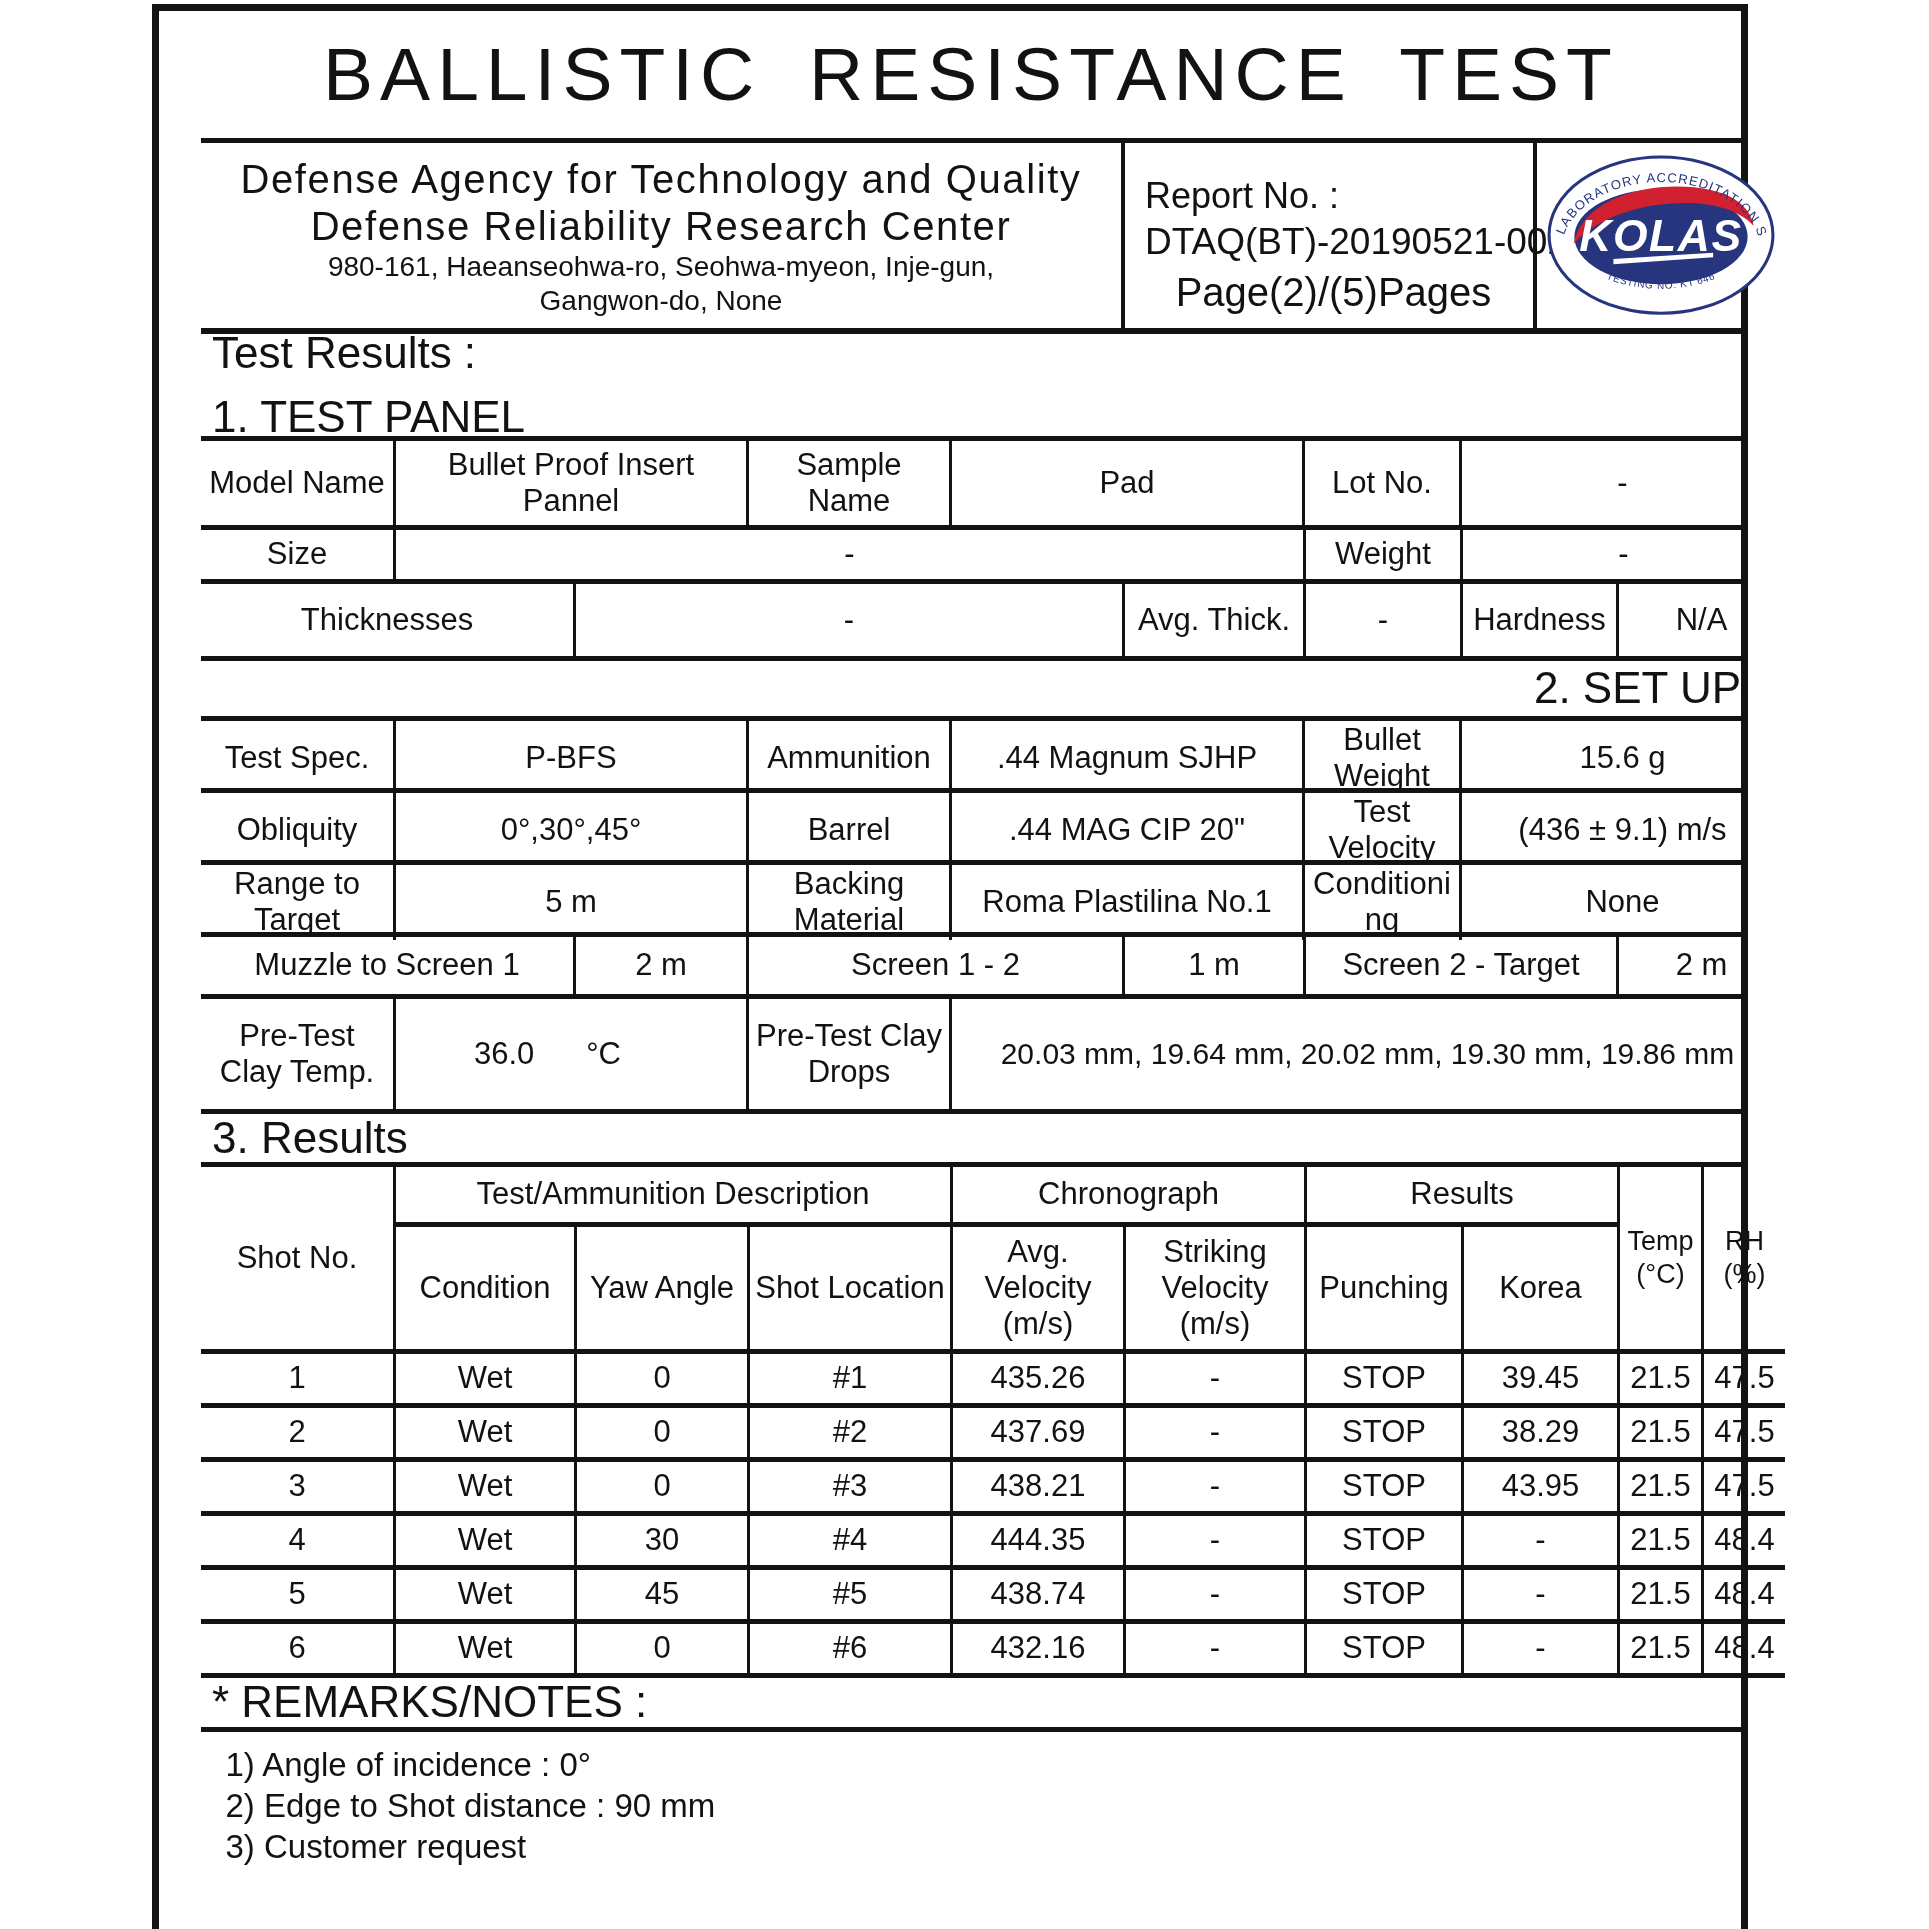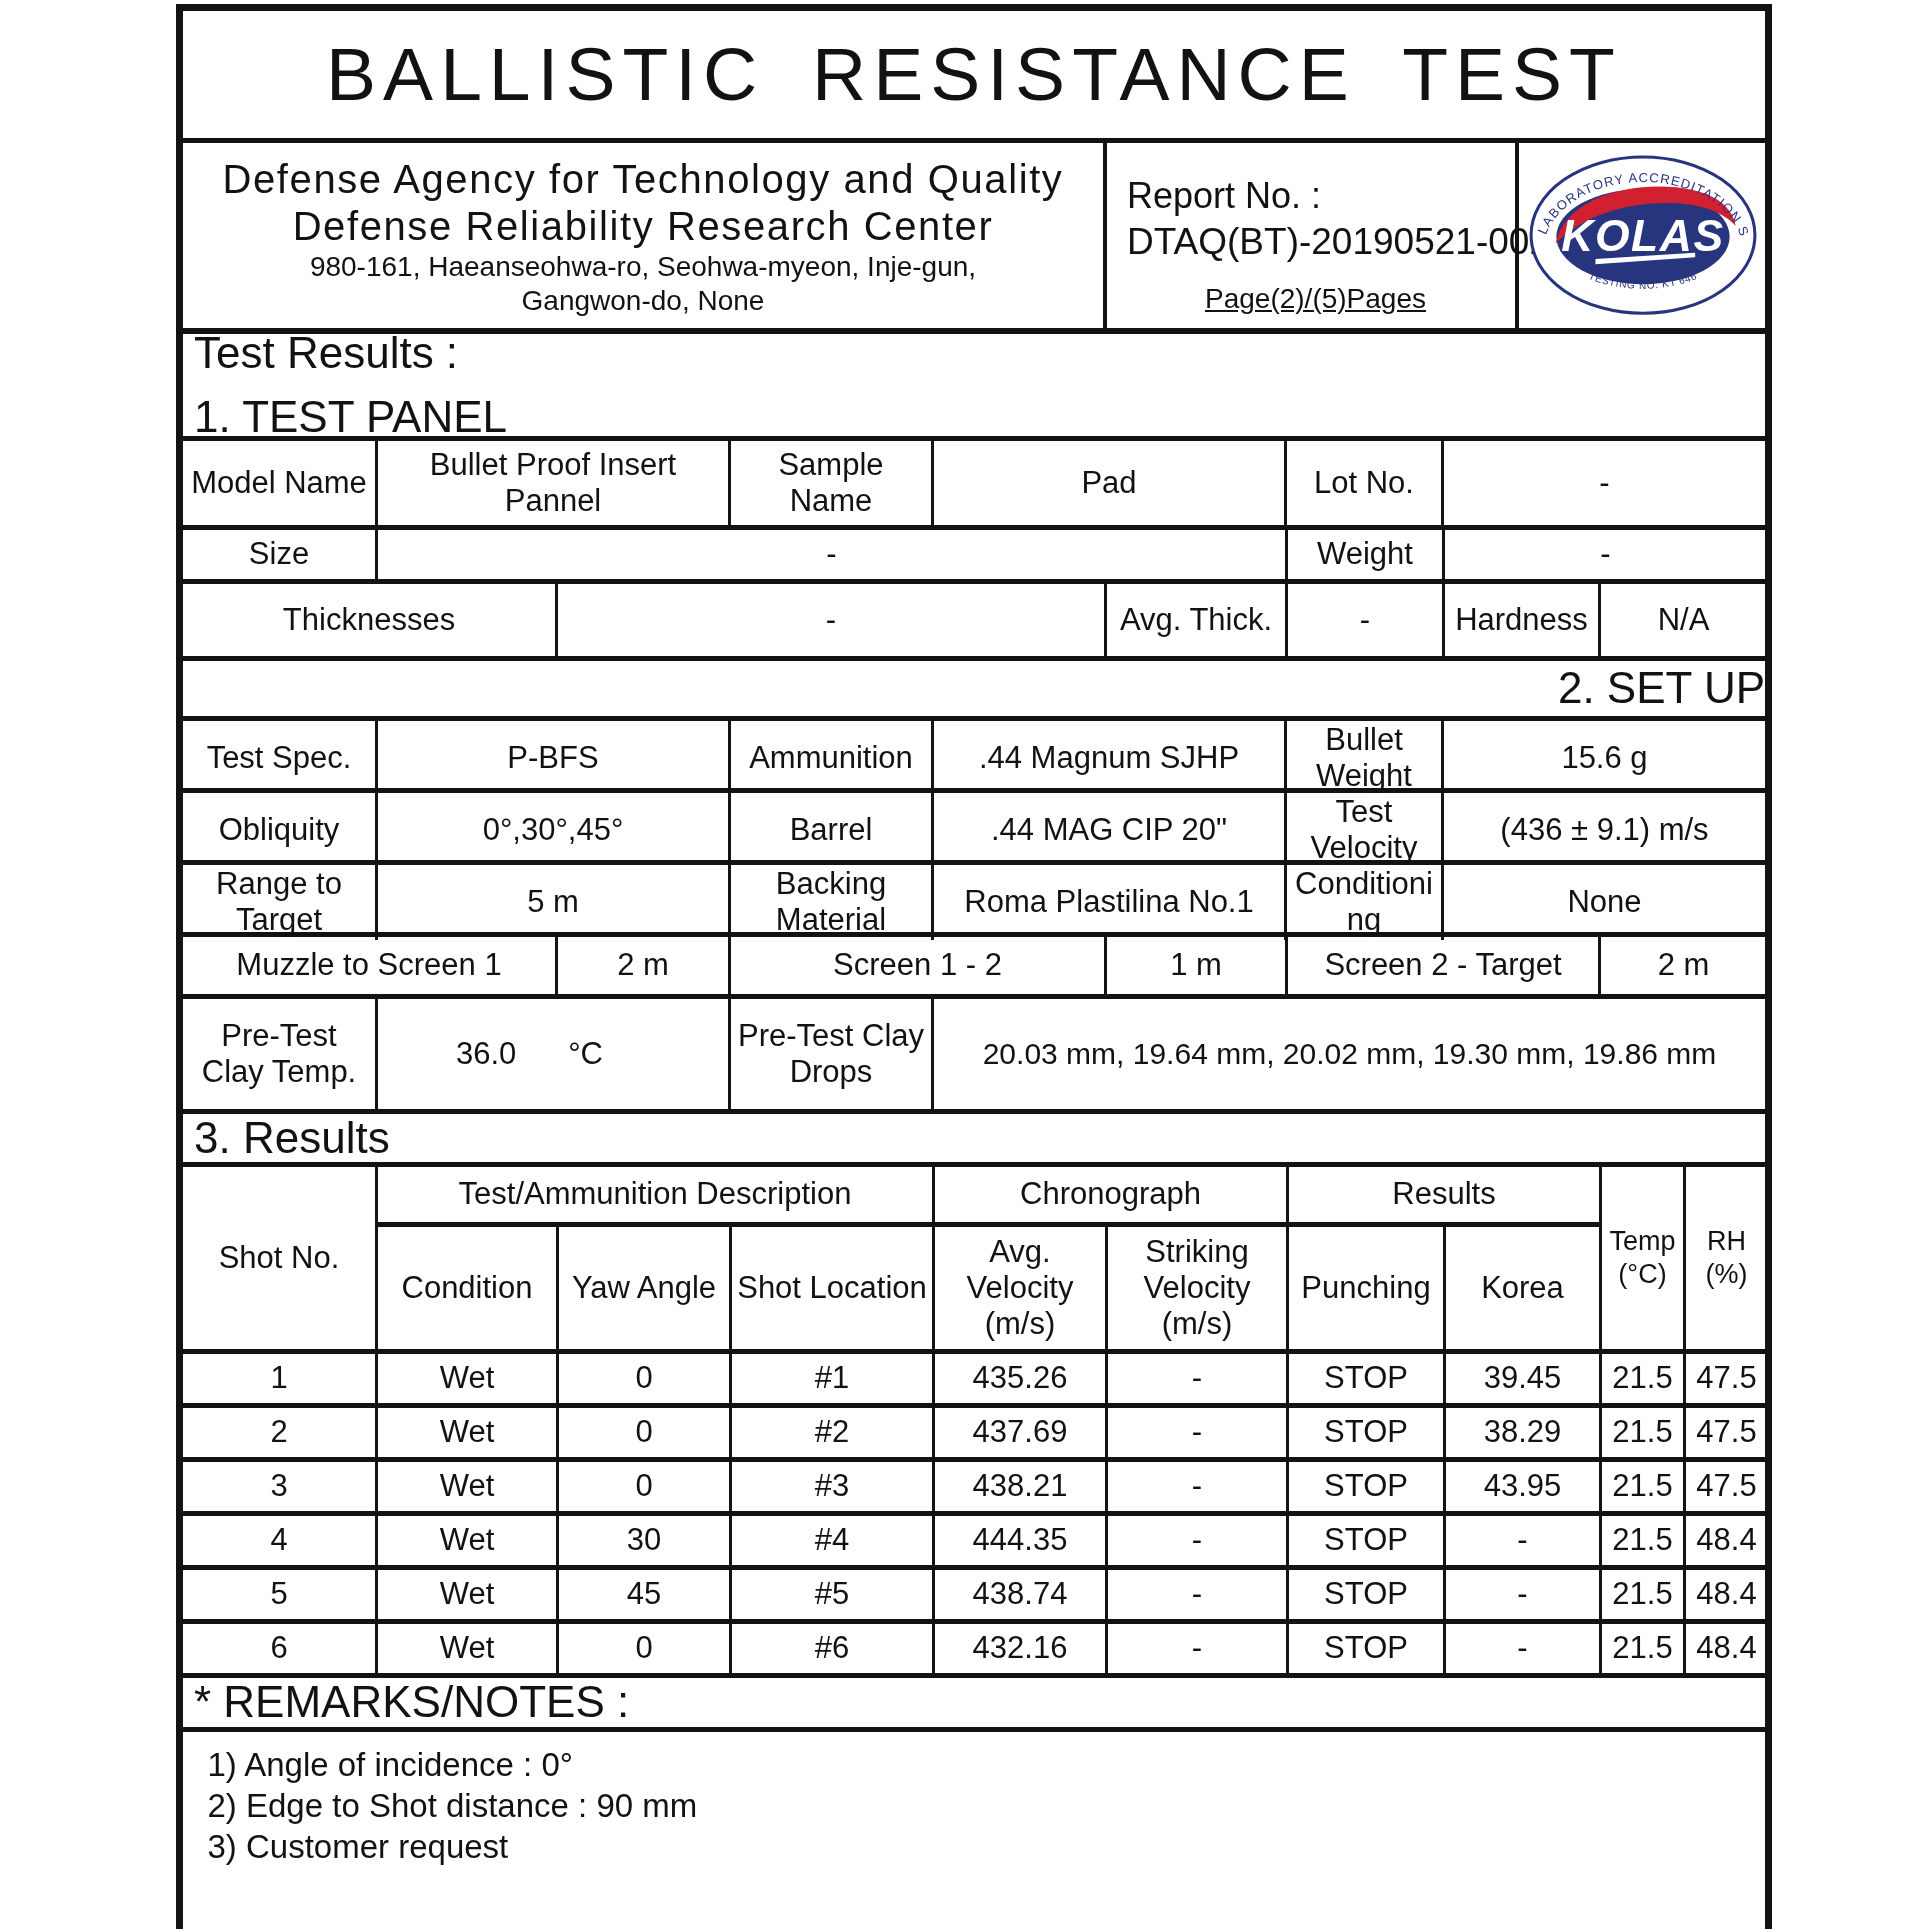--- a/index.html
+++ b/index.html
@@ -2,40 +2,40 @@
 <html style="font-size:12.5px"><head>
 <meta charset="utf-8">
 <style>
   html,body{margin:0;padding:0;}
   body{
     width:1929px;height:1929px;background:#ffffff;position:relative;
     font-family:"Liberation Sans", sans-serif;color:#121212;overflow:hidden;
     -webkit-font-smoothing:antialiased;
   }
   .doc{
-    position:absolute;left:176px;top:3.9px;width:1596px;height:1926px;
-    border:7px solid #131313;border-bottom:none;box-sizing:border-box;background:#fff;
+    position:absolute;left:152px;top:3.9px;width:1596px;height:1926px;
+    border:7px solid #131313;border-bottom:none;box-sizing:border-box;background:#fff;padding-left:42px;
   }
   .doc *{box-sizing:border-box;}
   
   .title-box{
     height:132px;border-bottom:5.4px solid #131313;
     display:flex;align-items:center;justify-content:center;
     font-size:75px;letter-spacing:7px;word-spacing:20px;white-space:nowrap;
   }
   
   .header{height:191px;border-bottom:6.2px solid #131313;display:grid;grid-template-columns:924px 412px 247px;}
   .agency-cell{border-right:4.7px solid #131313;display:flex;flex-direction:column;align-items:center;justify-content:center;padding-top:3.1px;}
   .agency-l1{font-size:40px;letter-spacing:1.6px;line-height:47px;}
   .agency-l2{font-size:40px;letter-spacing:1.6px;line-height:47px;}
   .addr{font-size:28px;line-height:34px;}
   .report-cell{border-right:4.7px solid #131313;display:flex;flex-direction:column;align-items:flex-start;padding:31px 11px 7.8px 20px;}
   .report-label{font-size:36px;line-height:44px;}
   .report-no{font-size:37px;line-height:48px;letter-spacing:0px;white-space:nowrap;}
-  .page-info{font-size:28px;margin-top:auto;align-self:center;padding-bottom:4.7px;text-decoration:underline;}
+  .page-info{font-size:40px;margin-top:auto;align-self:center;padding-bottom:4.7px;}
   .logo-cell{display:flex;align-items:center;justify-content:center;}
   
   .sechead{border-bottom:5.4px solid #131313;display:flex;flex-direction:column;justify-content:center;padding-left:11px;font-size:44px;}
   .sechead-results{height:107px;gap:14px;}
   .sechead-setup{height:60px;align-items:flex-end;}
   .sechead-res3{height:53px;}
   .sechead-remarks{height:54px;}
   
   .trow{display:grid;border-bottom:5.4px solid #131313;}
   .trow > div{

